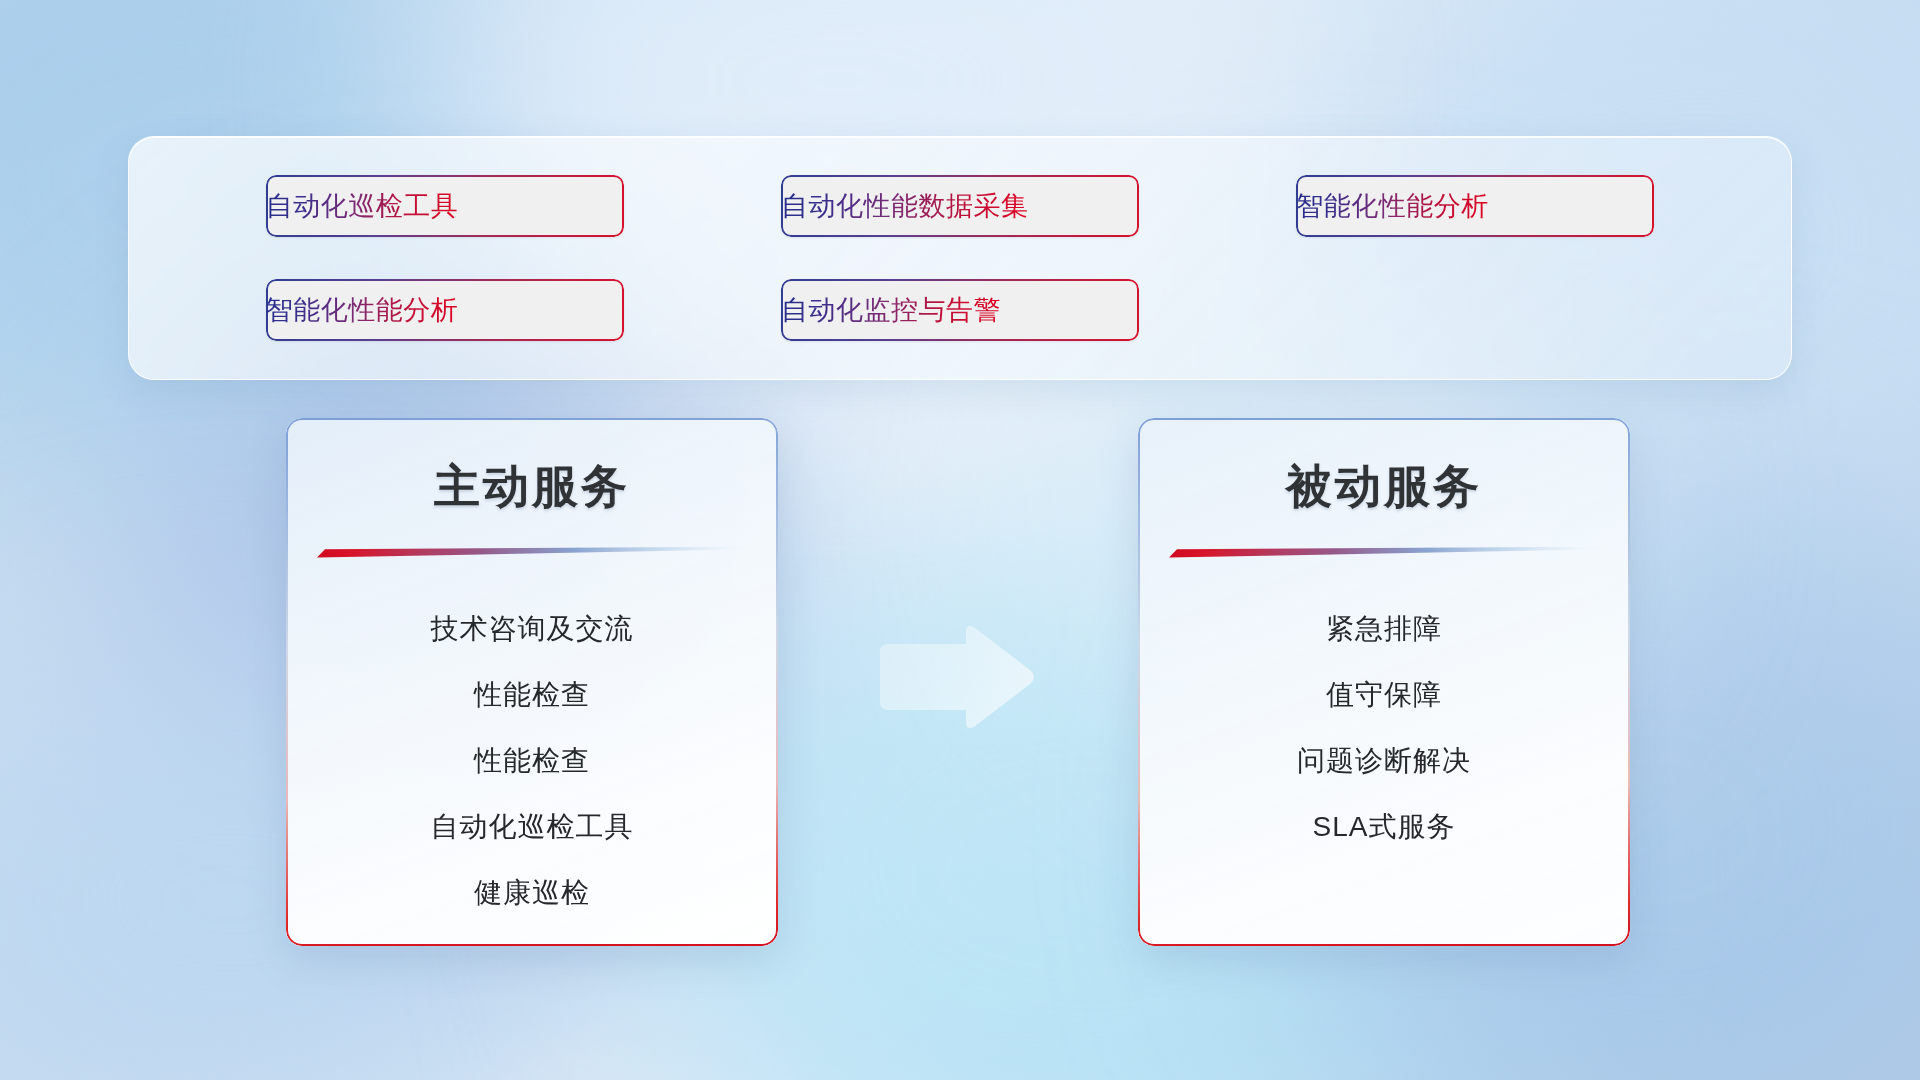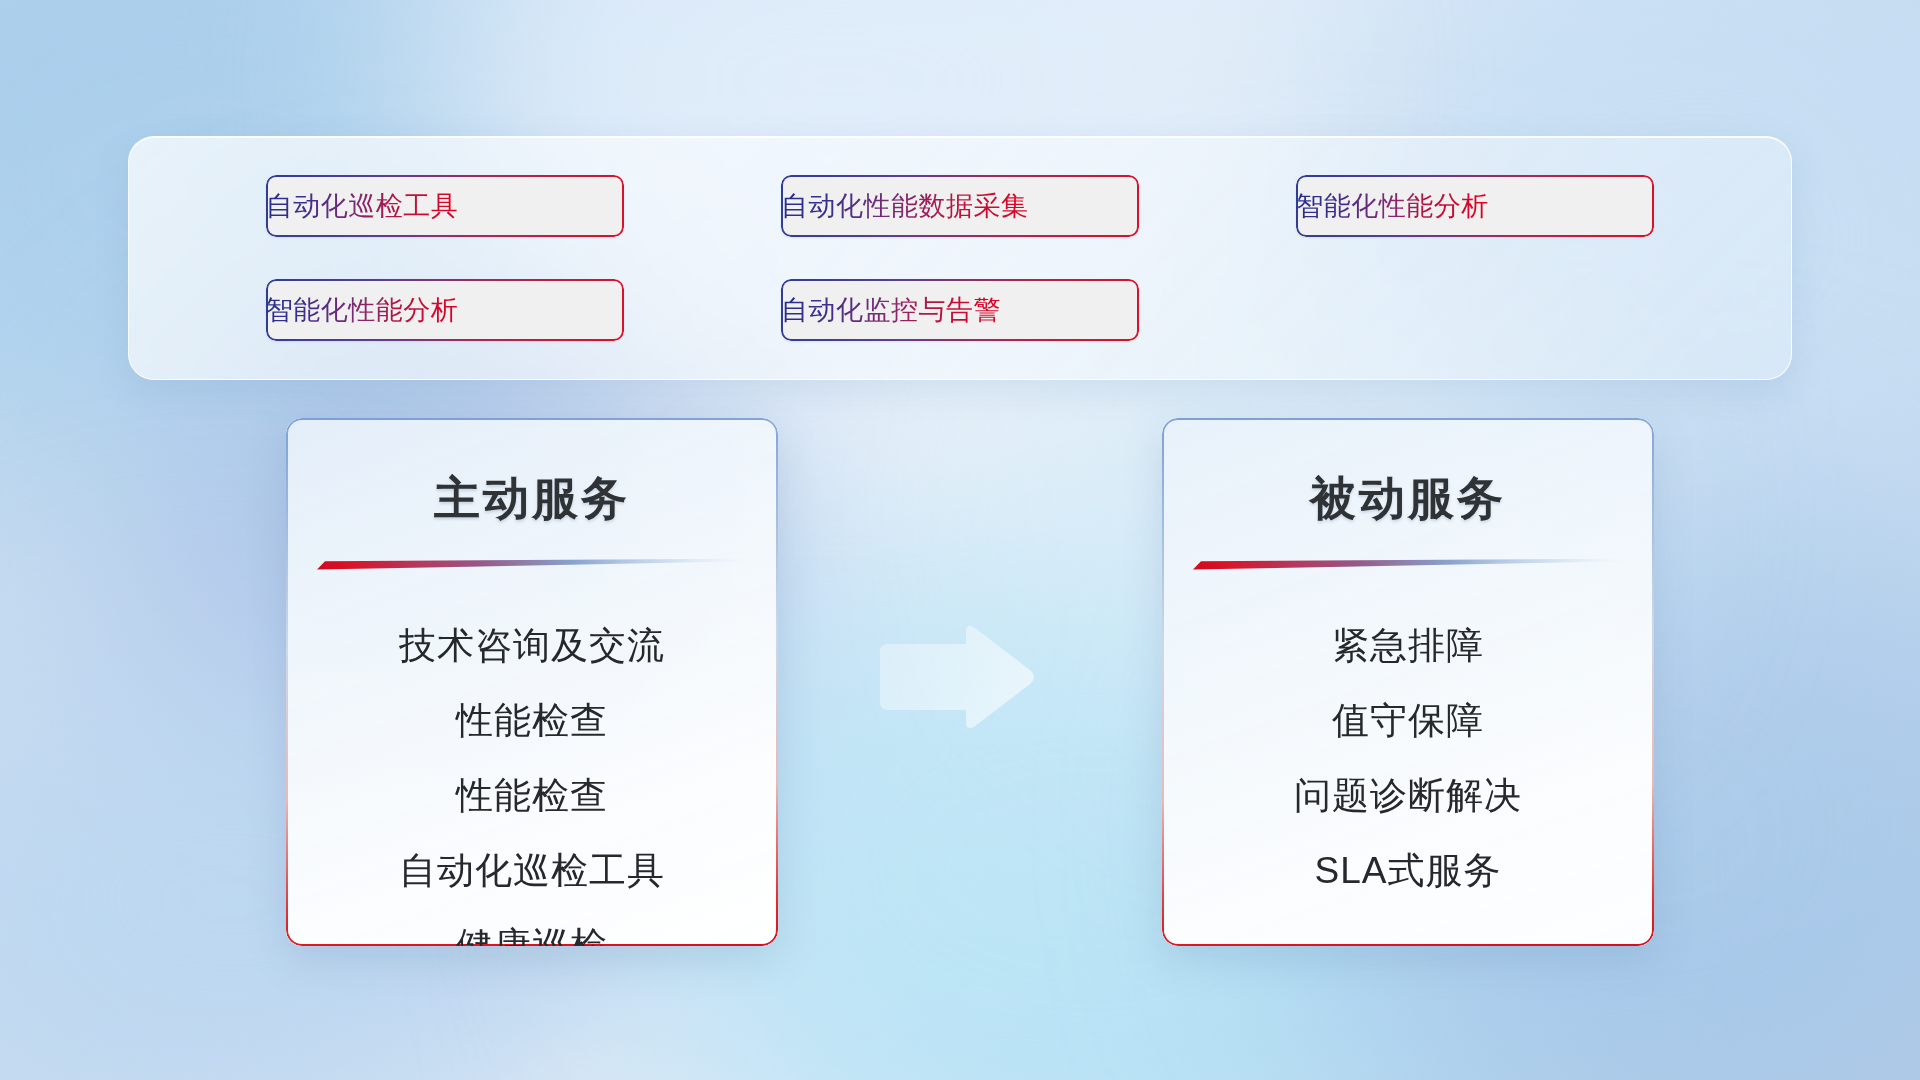--- a/index.html
+++ b/index.html
@@ -84,44 +84,44 @@
     overflow:hidden;
   }
   .card::before{
     content:""; position:absolute; inset:0; border-radius:16px; padding:2px;
     background:linear-gradient(178deg,#7d9fd6 0%, #9fb9e0 18%, #cdd9e8 42%, #e9b9b9 70%, #e02a2a 92%, #d20f1f 100%);
     -webkit-mask:linear-gradient(#000 0 0) content-box, linear-gradient(#000 0 0);
     -webkit-mask-composite:xor; mask-composite:exclude;
     pointer-events:none;
   }
   .card-left { left:286px; }
-  .card-right{ left:1138px;margin-left:24px; }
-
-  .card-inner{ position:relative; z-index:1; height:100%; padding:50px 30px 0; }
+  .card-right{ left:1138px; }
+
+  .card-inner{ position:relative; z-index:1; height:100%; padding:38px 30px 0; }
 
   .card-title{
     text-align:center;
     font-size:46px; font-weight:700; color:#2f3336;
     letter-spacing:3px;
     text-shadow:0 2px 3px rgba(120,140,170,.30);
   }
 
   .divider{
     position:relative;
     margin:28px auto 0;
     width:430px; height:12px;
   }
   .divider svg{ display:block; width:100%; height:100%; }
 
   .card-list{
     margin-top:38px;
     display:flex; flex-direction:column; align-items:center;
   }
   .card-item{
-    font-size:37px; color:#26292c; letter-spacing:1px;
+    font-size:28px; color:#26292c; letter-spacing:1px;
     line-height:1; padding:19px 0; white-space:nowrap;
   }
 
   
   .arrow{
     position:absolute; left:870px; top:622px; width:166px; height:110px;
   }
   .arrow svg{ display:block; width:100%; height:100%; }
 </style>
 </head>

